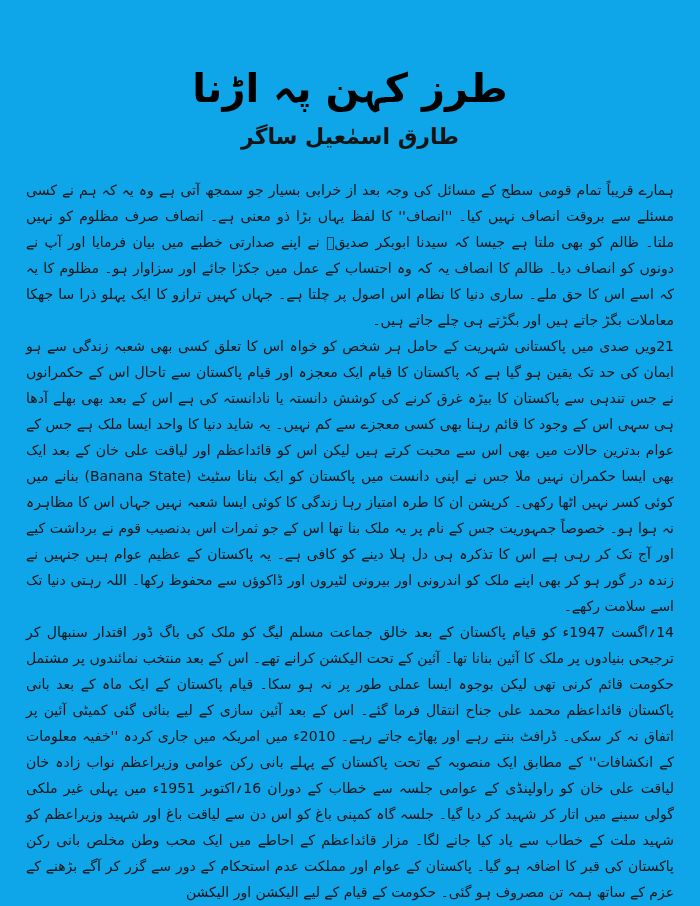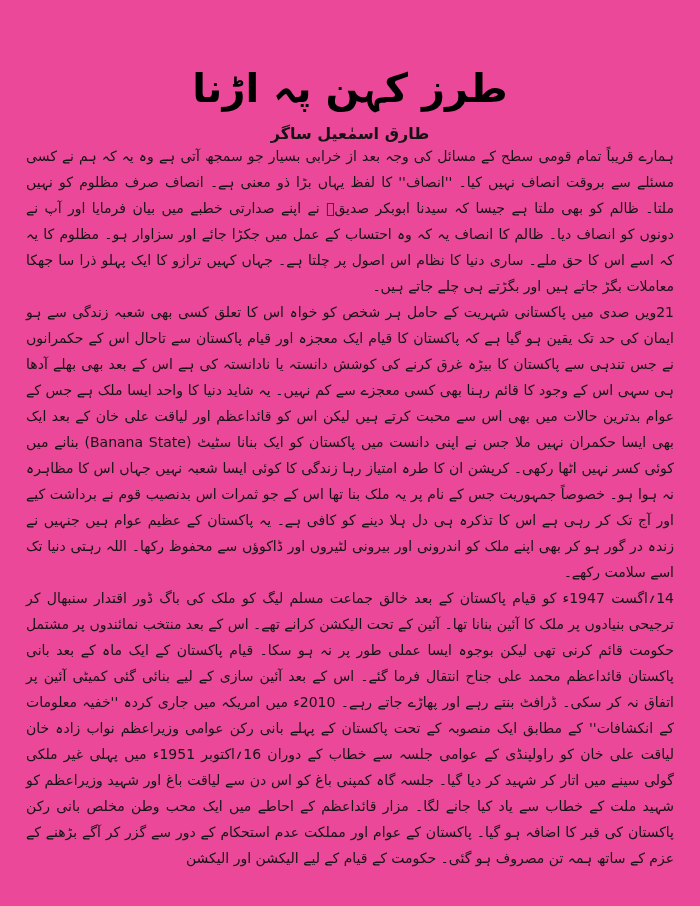--- a/index.html
+++ b/index.html
@@ -5,40 +5,41 @@
   html, body {
     margin: 0;
     padding: 0;
     background: #fdfdfc;
   }
   .page {
     position: relative;
     width: 700px;
     height: 906px;
     margin: 0 auto;
-    background: #ec4899;
+    background: #0ea5e9;
     overflow: hidden;
     direction: rtl;
     font-family: "DejaVu Sans", sans-serif;
     color: #111111;
   }
   .title {
     margin: 58px 0 6px 0;
     text-align: center;
     font-size: 40px;
     font-weight: bold;
     line-height: 1.5;
     color: #000000;
     font-family: "DejaVu Sans", sans-serif;
   }
   .author {
     text-align: center;
-    font-size: 16px;
+    font-size: 22px;
     font-weight: bold;
     color: #141414;
+    margin-bottom: 28px;
   }
   .body-text {
     margin: 0 26px;
     text-align: justify;
     direction: rtl;
   }
   .body-text p {
     margin: 0;
     font-size: 14px;
     line-height: 26px;

